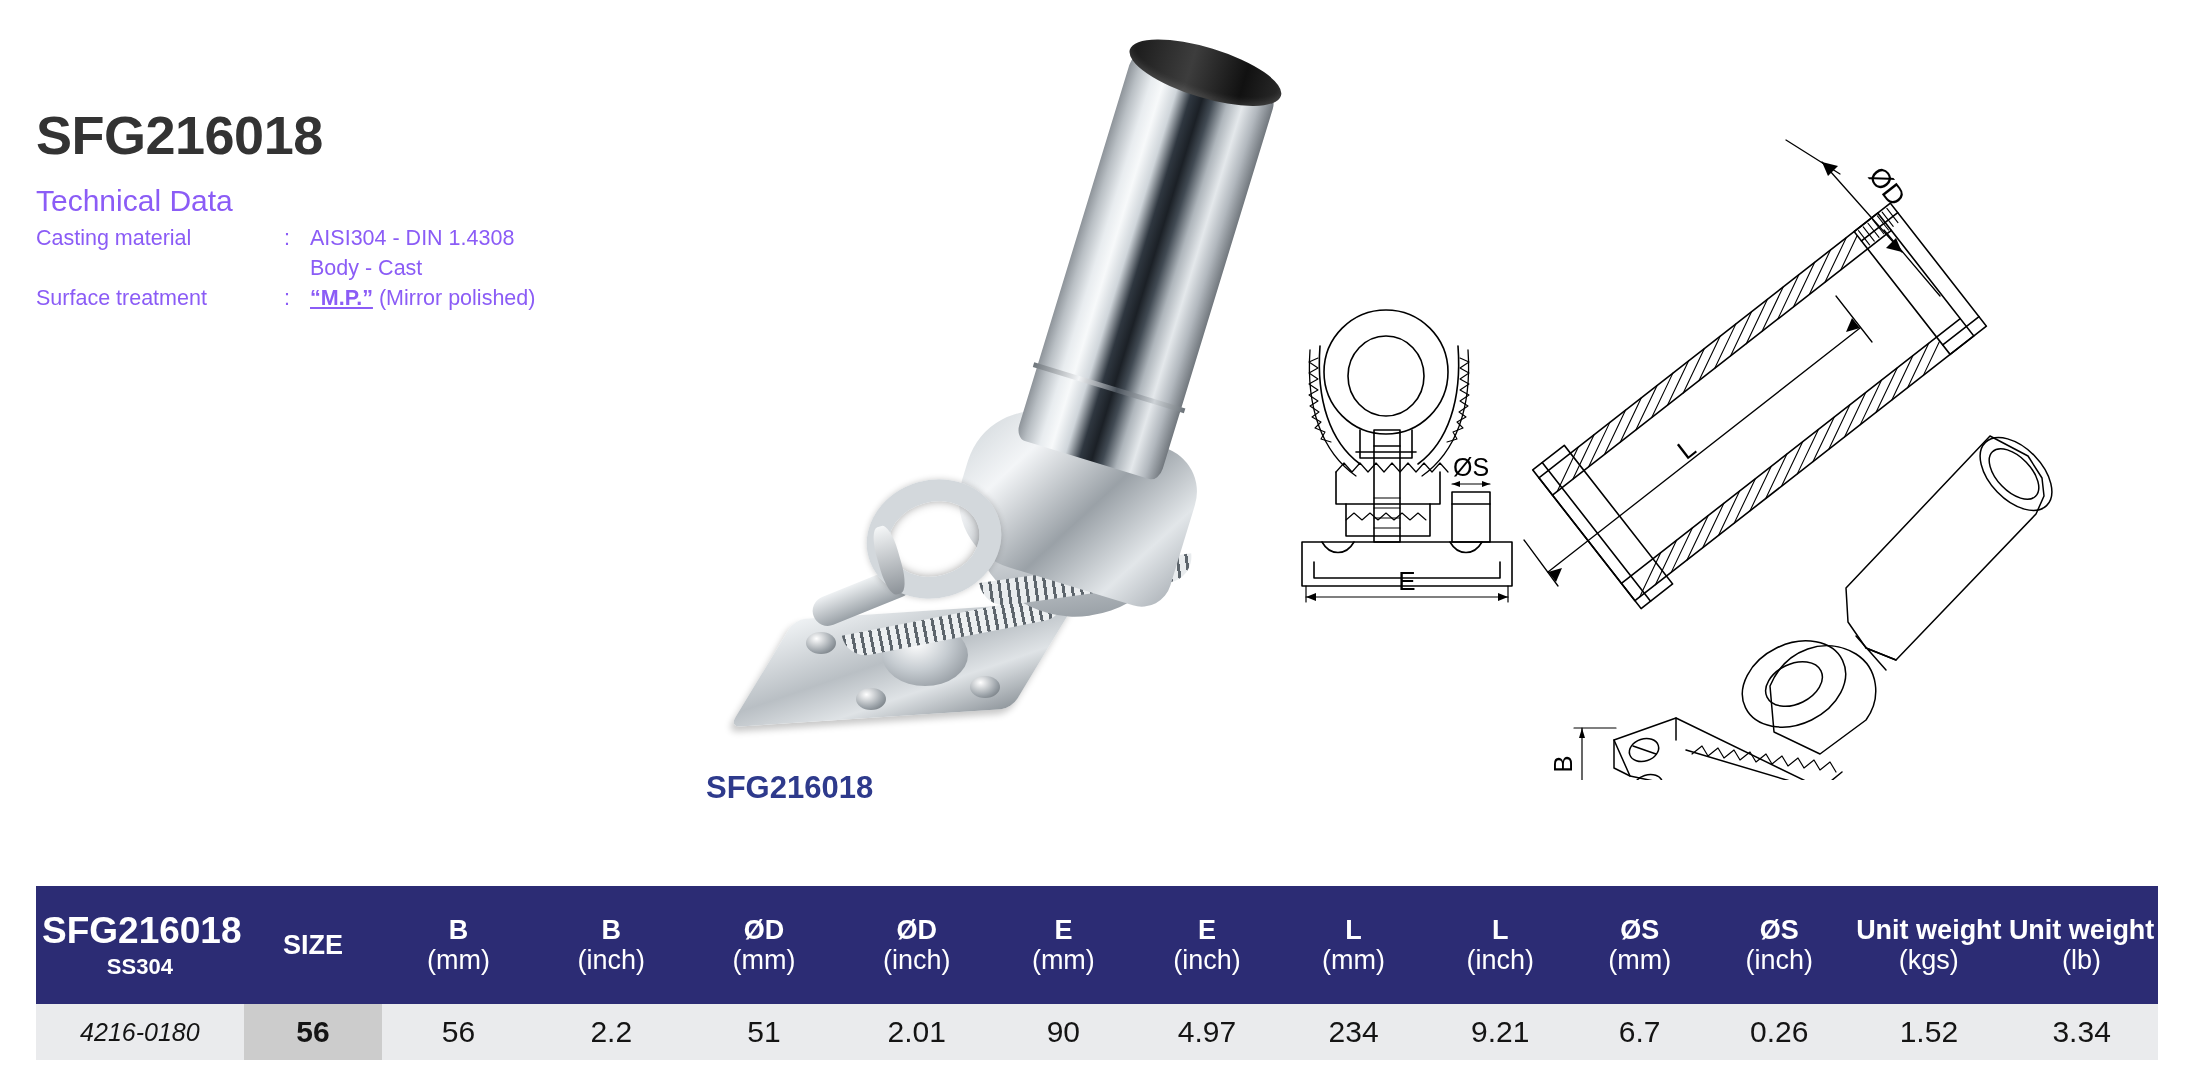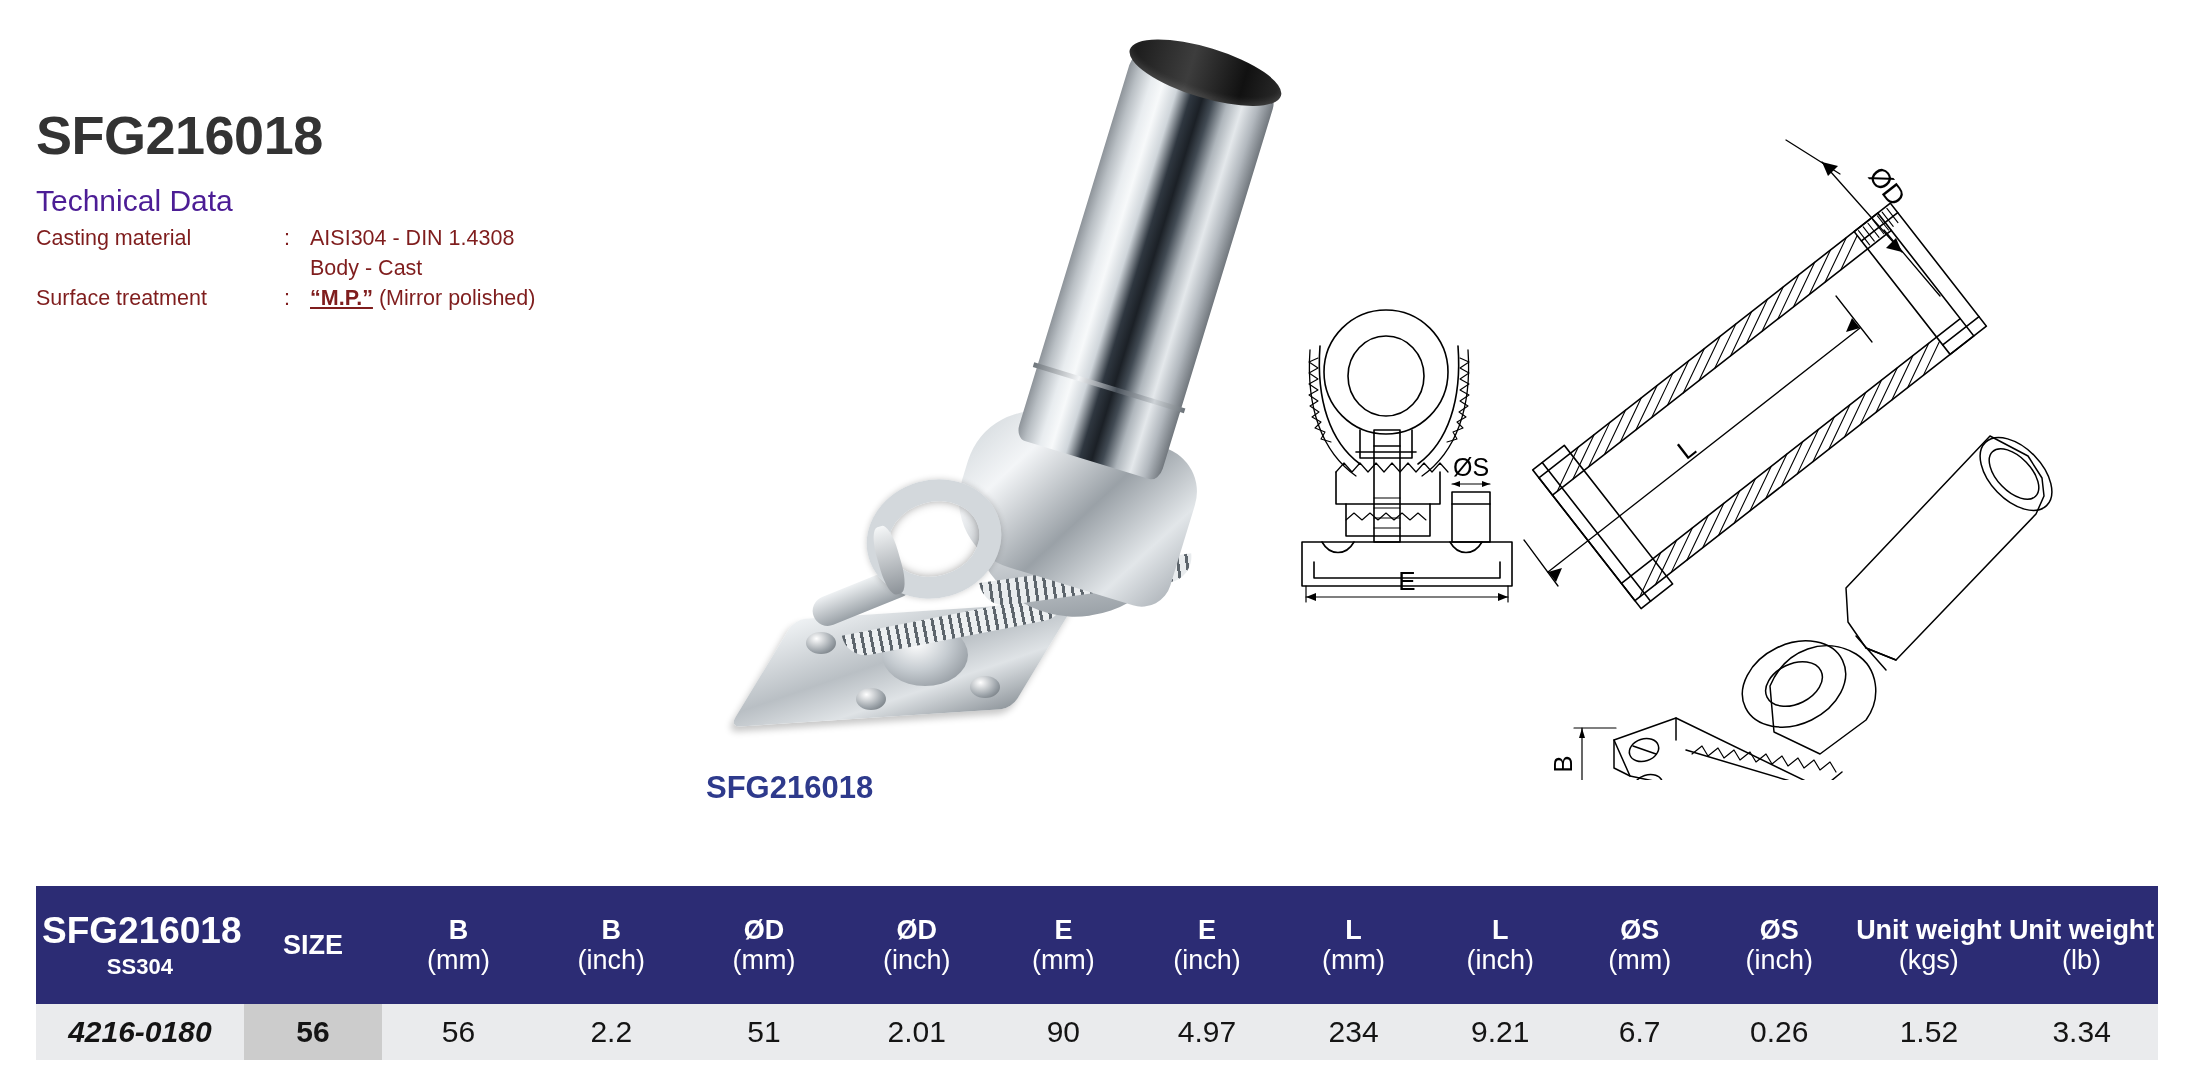--- a/index.html
+++ b/index.html
@@ -25,29 +25,29 @@
   #product-code-title {
     font-size: 54px;
     font-weight: bold;
     color: #333333;
     letter-spacing: -0.5px;
     line-height: 1.0;
     margin: 0 0 22px 0;
   }
   #tech-data-heading {
     font-size: 30px;
-    color: #4c1d95;
+    color: #8b5cf6;
     font-weight: normal;
     margin: 0 0 6px 0;
     line-height: 1.1;
   }
   .spec-table {
     border-collapse: collapse;
     font-size: 21.5px;
-    color: #7f1d1d;
+    color: #8b5cf6;
   }
   .spec-table td {
     padding: 0;
     vertical-align: top;
     line-height: 30px;
     white-space: nowrap;
   }
   .spec-label { width: 248px; }
   .spec-colon { width: 26px; }
   .spec-value { }
@@ -268,22 +268,22 @@
     background: #eaebed;
     height: 56px;
     text-align: center;
     font-size: 30px;
     color: #141414;
     padding: 0;
     line-height: 56px;
   }
   #dimension-table tbody td.cell-code {
     font-style: italic;
-    font-weight: bold;
-    font-size: 30px;
+    font-weight: normal;
+    font-size: 25px;
   }
   #dimension-table tbody td.cell-size {
     background: #cccccc;
     font-weight: bold;
   }
 </style>
 </head>
 <body>
 
 <div id="info-panel">

